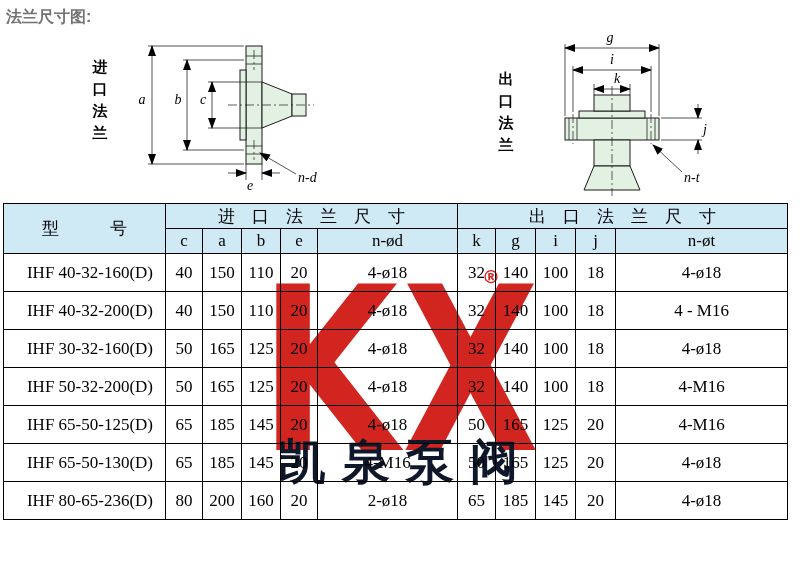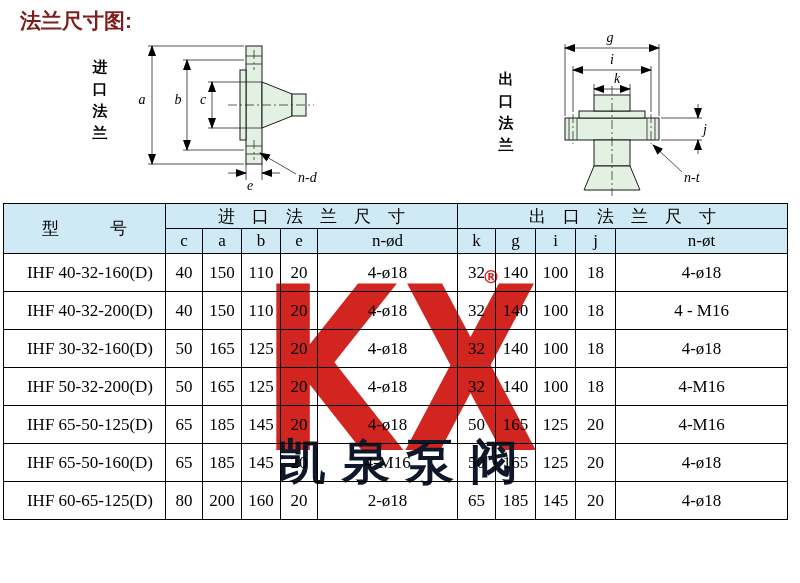--- a/index.html
+++ b/index.html
@@ -1,22 +1,22 @@
 <!DOCTYPE html>
 <html><head>
 <meta charset="utf-8">
 <style>
   * { margin:0; padding:0; box-sizing:border-box; }
   html,body { width:800px; height:583px; background:#ffffff; overflow:hidden; }
   body { position:relative; font-family:"Liberation Serif","DejaVu Serif",serif; color:#000; }
 
   .page-title{
-    position:absolute; left:20px; top:7px;
+    position:absolute; left:6px; top:7px;
     font-family:"Liberation Sans","DejaVu Sans",sans-serif;
-    font-weight:bold; font-size:21px; color:#7f1d1d; z-index:3;
+    font-weight:bold; font-size:16px; color:#737373; z-index:3;
   }
 
   .diagram-svg{ position:absolute; left:0; top:24px; z-index:2; }
   .shape{ fill:#e3f1e2; stroke:#1a1a1a; stroke-width:1; }
   .thin{ stroke:#1a1a1a; stroke-width:0.75; fill:none; }
   .cline{ stroke:#1a1a1a; stroke-width:0.7; fill:none; stroke-dasharray:9 3 2 3; }
   .dimtxt{ font-family:"Liberation Serif",serif; font-style:italic; font-size:14px; fill:#000; }
   .cntxt{ font-family:"Liberation Serif",serif; font-size:15px; fill:#000; font-weight:bold; }
 
   
@@ -278,34 +278,34 @@
       <td>145</td>
       <td>20</td>
       <td>4-ø18</td>
       <td>50</td>
       <td>165</td>
       <td>125</td>
       <td>20</td>
       <td>4-M16</td>
     </tr>
     <tr>
-      <td class="model-cell">IHF 65-50-160(D)</td>
+      <td class="model-cell">IHF 65-50-130(D)</td>
       <td>65</td>
       <td>185</td>
       <td>145</td>
       <td>20</td>
       <td>4-M16</td>
       <td>50</td>
       <td>165</td>
       <td>125</td>
       <td>20</td>
       <td>4-ø18</td>
     </tr>
     <tr>
-      <td class="model-cell">IHF 60-65-125(D)</td>
+      <td class="model-cell">IHF 80-65-236(D)</td>
       <td>80</td>
       <td>200</td>
       <td>160</td>
       <td>20</td>
       <td>2-ø18</td>
       <td>65</td>
       <td>185</td>
       <td>145</td>
       <td>20</td>
       <td>4-ø18</td>

